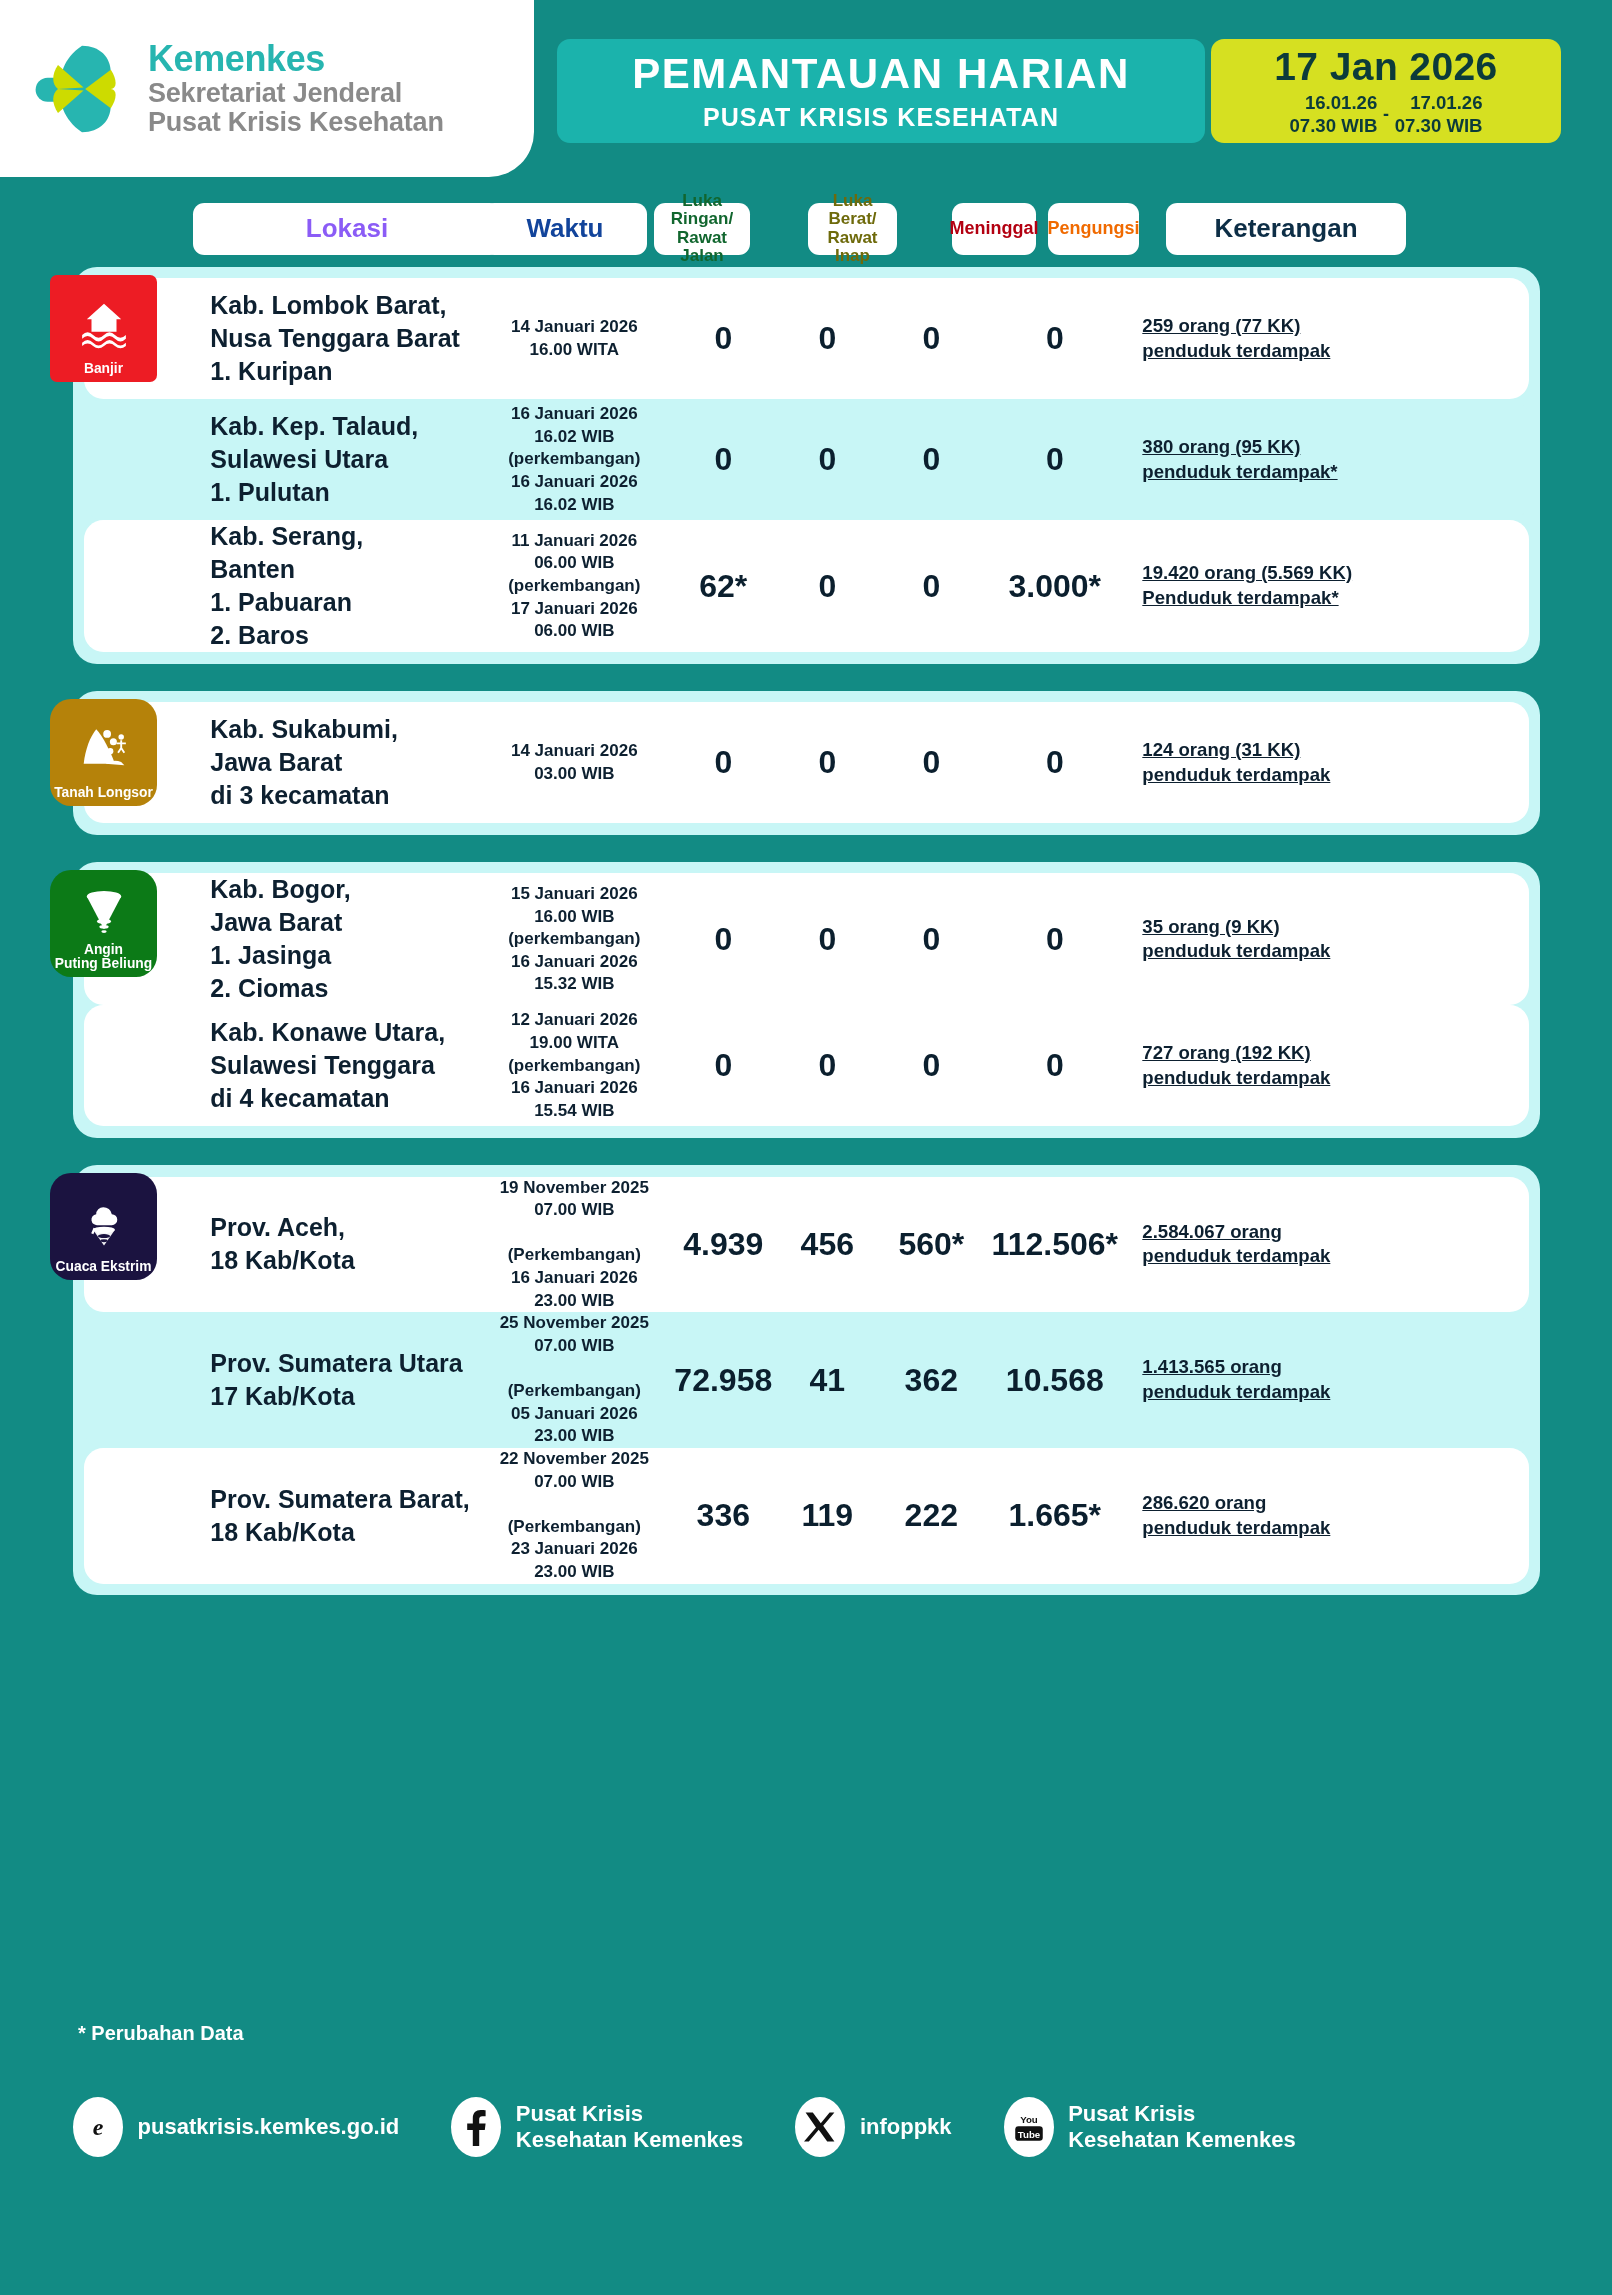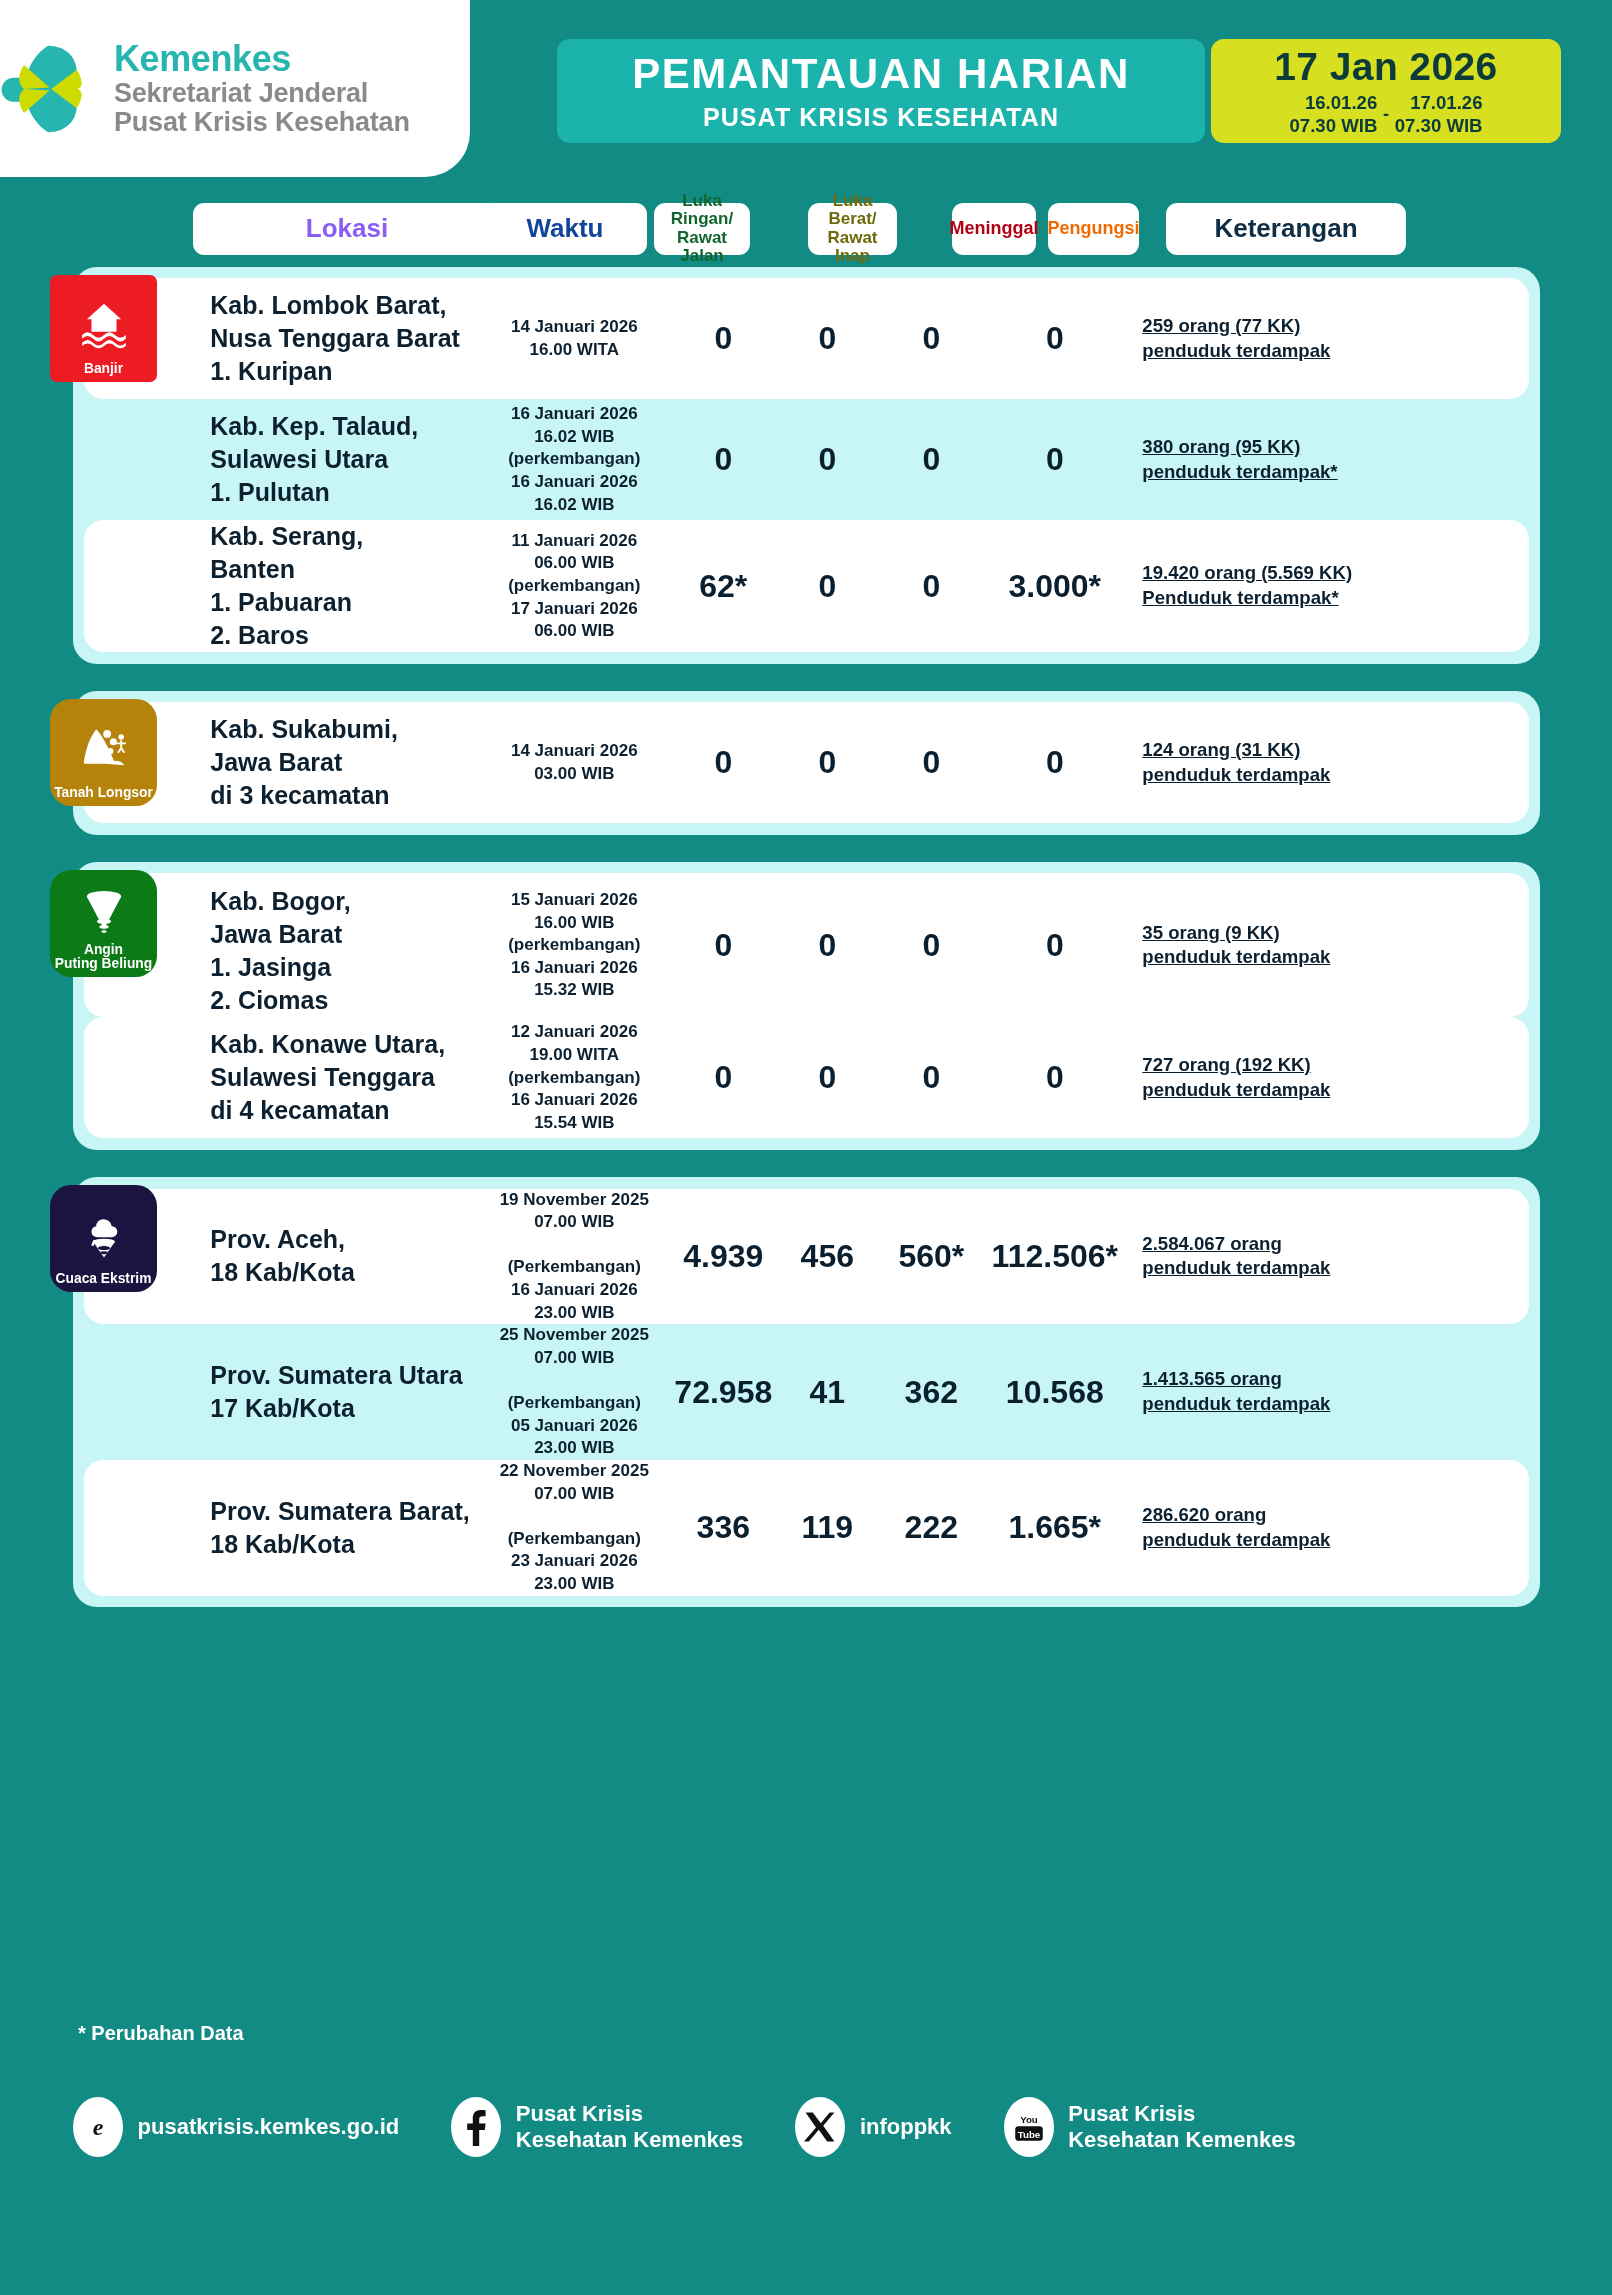--- a/index.html
+++ b/index.html
@@ -17,26 +17,27 @@
 
   
   .header {
     position: relative;
     height: 177px;
   }
   .logo-card {
     position: absolute;
     left: 0;
     top: 0;
-    width: 470px;
+    width: 534px;
     height: 177px;
     background: #ffffff;
     border-bottom-right-radius: 45px;
     display: flex;
     align-items: center;
+    padding-left: 34px;
     box-sizing: border-box;
   }
   .logo-mark {
     width: 96px;
     height: 96px;
     position: relative;
     flex: 0 0 auto;
     margin-right: 18px;
   }
   .logo-text-block { line-height: 1.08; }
@@ -434,21 +435,21 @@
             <path d="M10 12 L32 54 L54 12 Z"></path>
             <ellipse cx="32" cy="44" rx="9" ry="3.2"></ellipse>
             <ellipse cx="32" cy="51" rx="6" ry="2.4"></ellipse>
             <ellipse cx="32" cy="57" rx="3.4" ry="1.8"></ellipse>
           </svg>
         </div>
         <div class="btxt" style="white-space: pre-line;">Angin
 Puting Beliung</div>
       </div>
       <div class="row white">
-        <div class="cell c-loc" style="white-space: pre-line; margin-top: 12px;">Kab. Bogor,
+        <div class="cell c-loc" style="white-space: pre-line;">Kab. Bogor,
 Jawa Barat
 1. Jasinga
 2. Ciomas</div>
         <div class="cell c-time" style="white-space: pre-line;">15 Januari 2026
 16.00 WIB
 (perkembangan)
 16 Januari 2026
 15.32 WIB</div>
         <div class="cell c-num">0</div>
         <div class="cell c-num">0</div>

